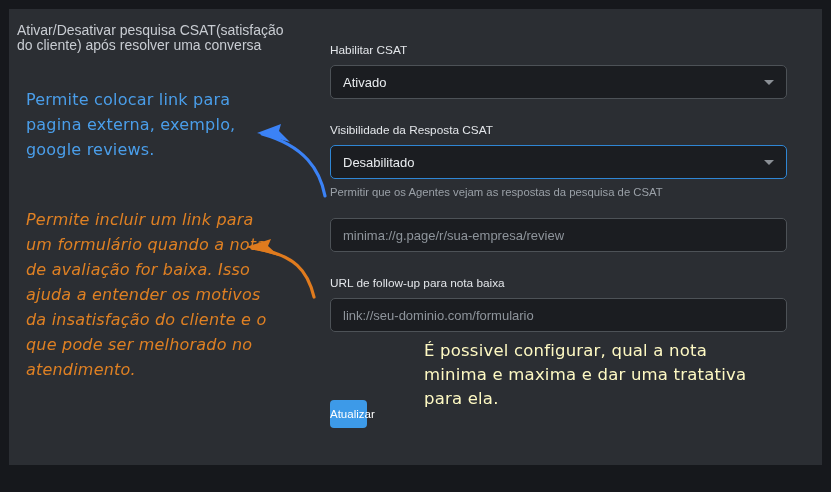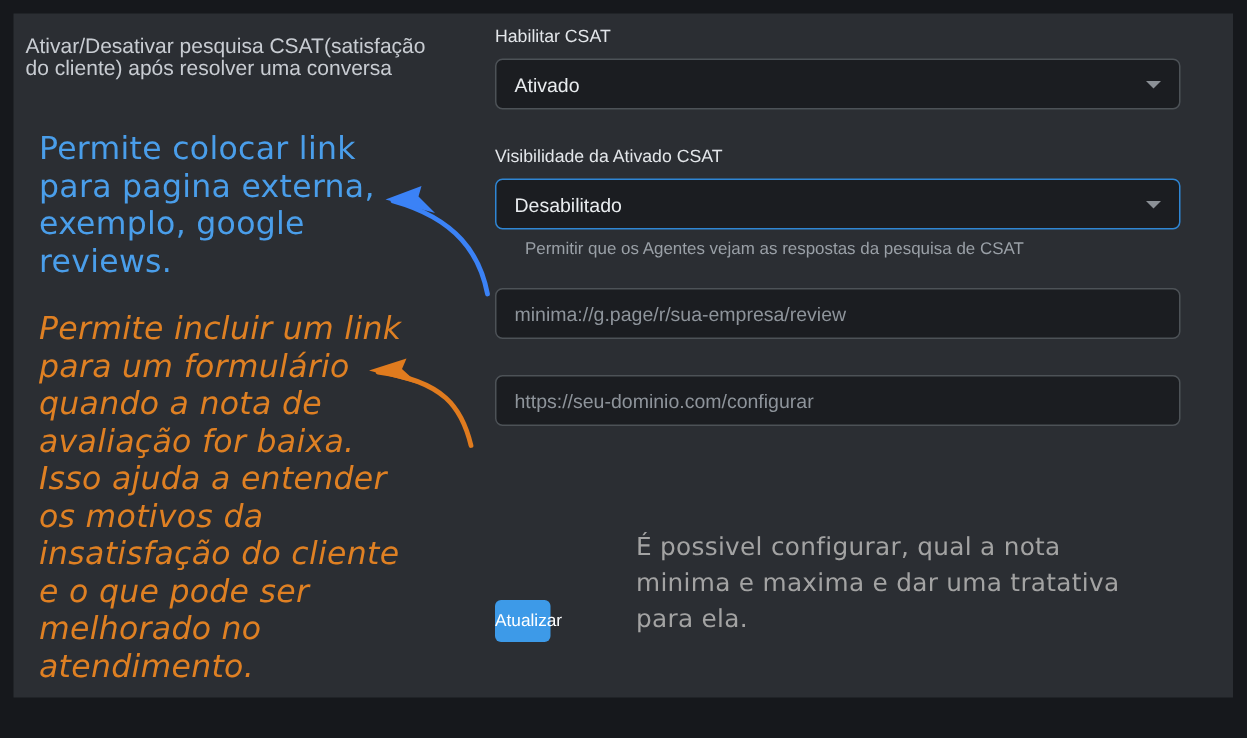--- a/index.html
+++ b/index.html
@@ -50,21 +50,21 @@
   .section-desc {
     color: #c8ccd2;
     font-size: 14px;
     line-height: 14.5px;
     margin-top: 2px;
     width: 272px;
   }
 
   .hand {
     font-family: "DejaVu Sans", sans-serif;
-    font-size: 21px;
+    font-size: 16px;
     line-height: 25px;
     letter-spacing: .2px;
     white-space: pre-line;
   }
   #note-blue {
     position: absolute;
     left: 17px;
     top: 78px;
     width: 250px;
     color: #4a9eea;
@@ -75,31 +75,30 @@
     top: 198px;
     width: 250px;
     color: #df8023;
     font-style: italic;
   }
   #note-green {
     position: absolute;
     left: 415px;
     top: 330px;
     width: 350px;
-    color: #a3a3a3;
+    color: #fef9c3;
     font-size: 16.5px;
     line-height: 24px;
-    margin-top: 14px;
   }
 
   
   #form-col {
     position: absolute;
     left: 321px;
-    top: 8px;
+    top: 34px;
     width: 457px;
   }
   .field { margin-bottom: 0; }
   .field-label {
     color: #e3e6ea;
     font-size: 11.8px;
     line-height: 15px;
     margin-bottom: 7px;
   }
   .select-box, .text-input {
@@ -132,21 +131,20 @@
     border-top: 5px solid #8b9096;
   }
   .input-placeholder {
     color: #8e949b;
     font-size: 13px;
   }
   .help-text {
     color: #9aa0a7;
     font-size: 11.3px;
     margin-top: 7px;
-    margin-left: 20px;
   }
 
   .spacer-24 { height: 24px; }
   .spacer-20 { height: 20px; }
 
   #update-button {
     position: absolute;
     left: 321px;
     top: 391px;
     width: 37px;
@@ -191,41 +189,42 @@
         <div class="field-label">Habilitar CSAT</div>
         <div class="select-box">
           <span class="select-value">Ativado</span>
           <span class="caret"></span>
         </div>
       </div>
 
       <div class="spacer-24"></div>
 
       <div class="field">
-        <div class="field-label">Visibilidade da Ativado CSAT</div>
+        <div class="field-label">Visibilidade da Resposta CSAT</div>
         <div class="select-box focused">
           <span class="select-value">Desabilitado</span>
           <span class="caret"></span>
         </div>
         <div class="help-text">Permitir que os Agentes vejam as respostas da pesquisa de CSAT</div>
       </div>
 
       <div class="spacer-20"></div>
 
       <div class="field">
         <div class="text-input">
           <span class="input-placeholder">minima://g.page/r/sua-empresa/review</span>
         </div>
       </div>
 
       <div class="spacer-24"></div>
 
       <div class="field">
+        <div class="field-label">URL de follow-up para nota baixa</div>
         <div class="text-input">
-          <span class="input-placeholder">https://seu-dominio.com/configurar</span>
+          <span class="input-placeholder">link://seu-dominio.com/formulario</span>
         </div>
       </div>
 
     </div>
 
     <button id="update-button">Atualizar</button>
 
   </div>
 
   <svg id="arrows" viewBox="0 0 831 492" xmlns="http://www.w3.org/2000/svg">

